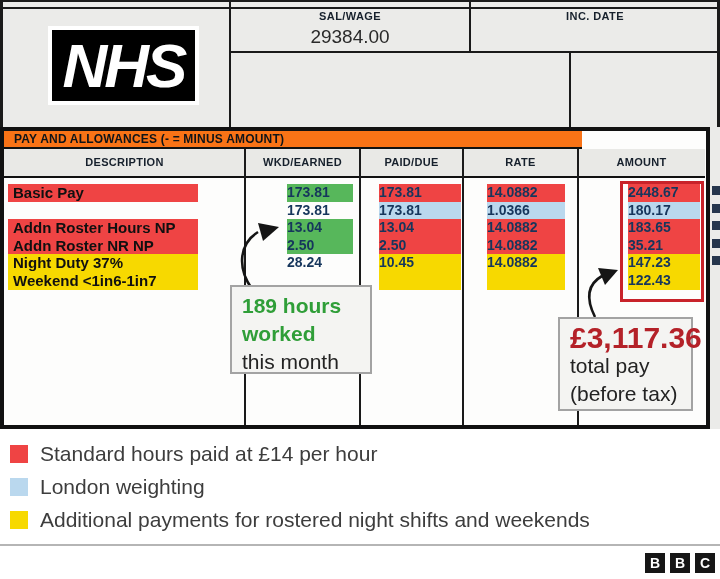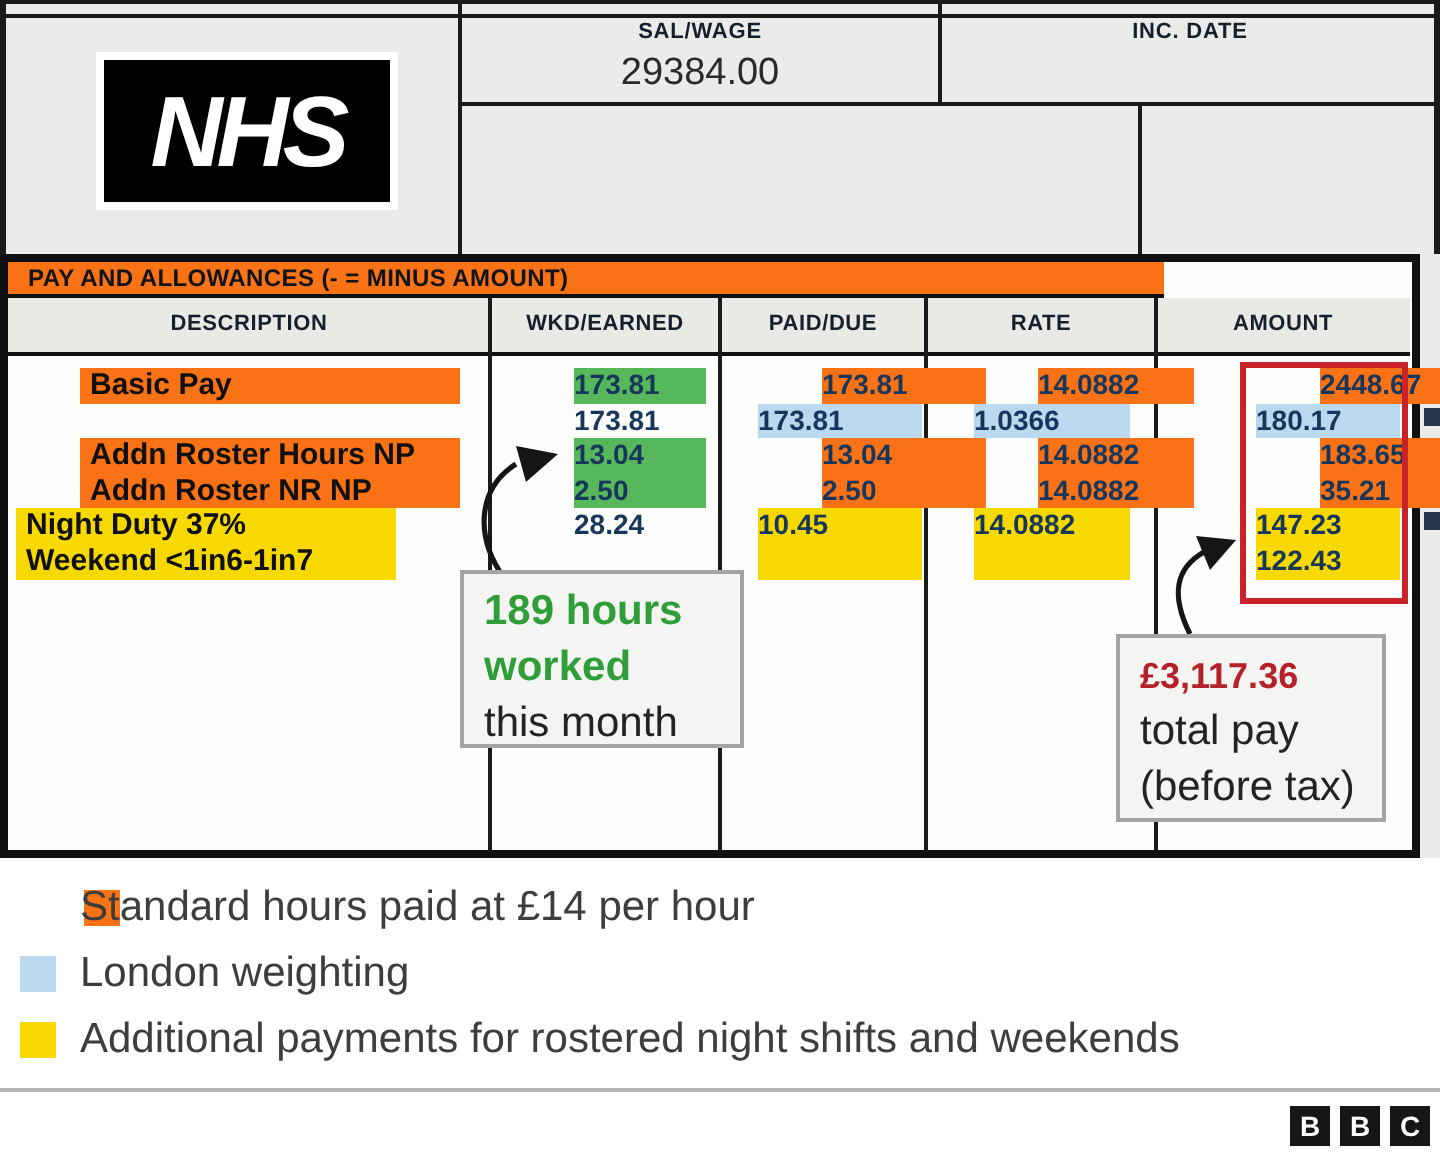--- a/index.html
+++ b/index.html
@@ -6,48 +6,48 @@
   body{font-family:"Liberation Sans",sans-serif;background:#ffffff;}
   #canvas{position:relative;width:720px;height:579px;background:#ffffff;overflow:hidden;}
   .abs{position:absolute;}
   .line{position:absolute;background:#1a1a1a;}
   
   #top-section{left:0;top:0;width:720px;height:127px;background:#ebebe9;}
   #pay-table{left:0;top:127px;width:710px;height:302px;background:#fdfdfc;border:4px solid #111;box-sizing:border-box;}
   #right-crop-strip{left:710px;top:127px;width:10px;height:302px;background:#ebebe9;}
   .crop-mark{position:absolute;left:712px;width:8px;height:9px;background:#26364d;}
   #nhs-box{left:52px;top:30px;width:143px;height:71px;background:#000;outline:4px solid #fff;display:flex;align-items:center;justify-content:center;}
-  #nhs-box span{color:#fff;font-weight:bold;font-style:italic;font-size:50px;letter-spacing:-3px;line-height:1;text-align:center;}
+  #nhs-box span{color:#fff;font-weight:bold;font-style:italic;font-size:62px;letter-spacing:-3px;line-height:1;text-align:center;}
   .fld-label{position:absolute;font-size:11px;font-weight:bold;color:#16202c;letter-spacing:.4px;text-align:center;}
   .fld-value{position:absolute;font-size:19px;color:#2a2a2a;text-align:center;}
   
   #section-band{left:4px;top:131px;width:578px;height:18px;background:#f97316;border-bottom:2px solid #111;box-sizing:border-box;}
   #section-band span{font-size:12px;font-weight:bold;color:#101418;letter-spacing:.2px;line-height:16px;padding-left:10px;white-space:nowrap;display:block;}
   #header-row{left:4px;top:149px;width:701px;height:29px;background:#e9e9e6;border-bottom:2px solid #111;box-sizing:border-box;}
   .col-head{position:absolute;top:156px;font-size:11px;font-weight:bold;color:#16202c;letter-spacing:.3px;text-align:center;}
   .col-div{position:absolute;top:149px;width:2px;height:276px;background:#1a1a1a;}
   
   .prow{position:absolute;left:0;width:710px;height:17.6px;}
   .pc{position:absolute;top:0;height:17.6px;box-sizing:border-box;}
   .cell-desc{left:8px;width:190px;font-size:15px;font-weight:700;color:#101010;line-height:17.2px;padding-left:5px;white-space:nowrap;}
   .cell-wkd{left:287px;width:66px;}
   .cell-paid{left:379px;width:82px;}
   .cell-rate{left:487px;width:78px;}
   .cell-amt{left:628px;width:72px;}
   .num{font-size:14px;font-weight:bold;color:#16365c;text-align:left;line-height:17.4px;padding-right:4px;}
-  .bg-blue{background:#f97316;margin-left:32px;}
+  .bg-blue{background:#ef4444;}
   .bg-lblue{background:#bad8ee;}
   .bg-yellow{background:#f7d900;}
   .bg-green{background:#57b75b;}
   #red-box{left:620px;top:181px;width:84px;height:121px;border:3px solid #c8232a;box-sizing:border-box;}
   
   .callout{position:absolute;background:#f4f4f2;border:2px solid #a3a3a3;box-sizing:border-box;padding:5px 0 0 10px;}
   .callout .l{display:block;font-size:21px;line-height:28px;color:#232323;white-space:nowrap;}
   .callout .green{color:#2f9e38;font-weight:bold;}
-  .callout .red{color:#b42128;font-weight:bold;font-size:18px;}
+  .callout .red{color:#b42128;font-weight:bold;font-size:30px;}
   
   .legend-swatch{position:absolute;left:10px;width:18px;height:18px;}
   .legend-label{position:absolute;left:40px;font-size:21px;color:#3d3d3d;line-height:18px;white-space:nowrap;}
   #footer-divider{left:0;top:544px;width:720px;height:2px;background:#b5b5b5;}
   .bbc-block{position:absolute;top:553px;width:20px;height:20px;background:#161616;display:flex;align-items:center;justify-content:center;}
   .bbc-block span{color:#fff;font-weight:bold;font-size:14px;line-height:1;}
   svg.overlay{position:absolute;left:0;top:0;pointer-events:none;}
 </style>
 </head>
 <body>

